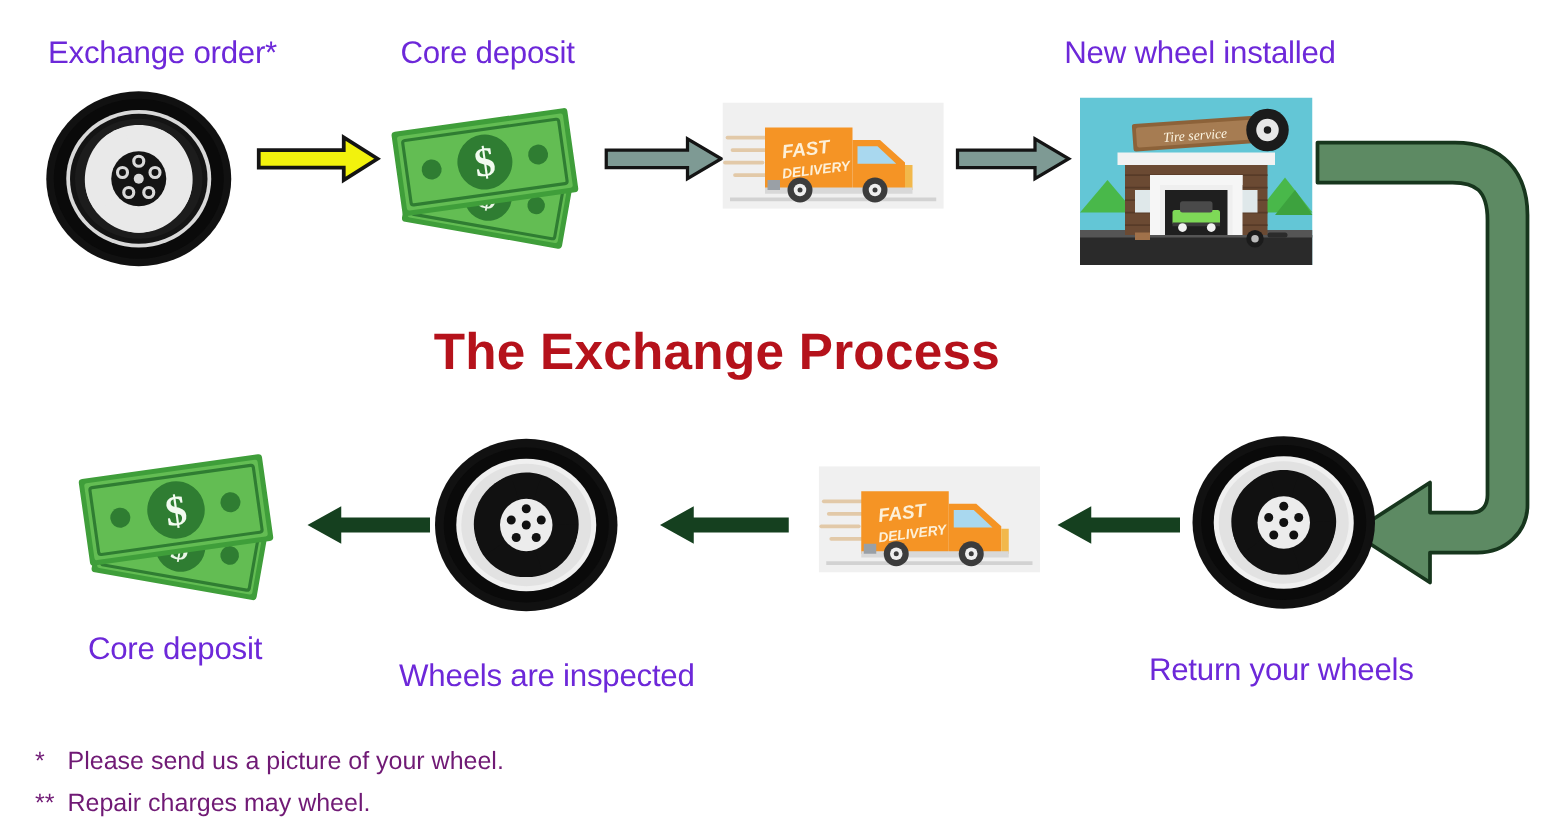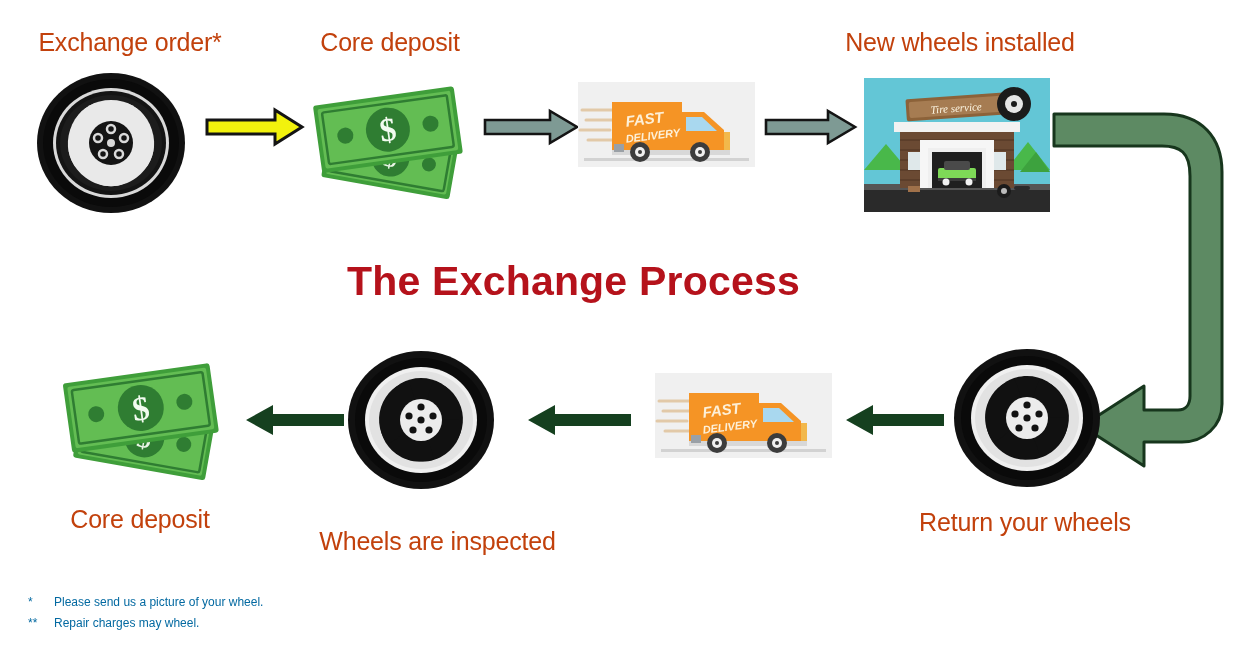--- a/index.html
+++ b/index.html
@@ -16,40 +16,40 @@
     position: relative;
     width: 1250px;
     height: 666px;
     background: #ffffff;
     overflow: hidden;
   }
   .abs { position: absolute; }
 
   .step-label {
     font-size: 25px;
-    color: #c2410c;
+    color: #6d28d9;
     text-align: center;
     line-height: 1.18;
     letter-spacing: -0.2px;
     white-space: nowrap;
   }
   .step-label.wrap { white-space: normal; }
 
   #title {
     font-size: 41px;
     font-weight: bold;
     color: #b5121b;
     letter-spacing: 0.2px;
     white-space: nowrap;
     text-align: right;
   }
 
   .footnote {
-    font-size: 12px;
-    color: #0369a1;
+    font-size: 20px;
+    color: #701a75;
     line-height: 1.72;
     white-space: nowrap;
   }
   .footnote .mark {
     display: inline-block;
     width: 26px;
   }
 
   
   .wheel { position: absolute; }
@@ -182,21 +182,21 @@
       </g>
     </svg>
   </div>
 
   <div class="arrow" style="left:765px; top:110px;">
     <svg width="92" height="34" viewBox="0 0 92 34">
       <path d="M1,10 L63,10 L63,1 L90,17 L63,33 L63,24 L1,24 Z" fill="#7e9a94" stroke="#141414" stroke-width="2.6" stroke-linejoin="miter"></path>
     </svg>
   </div>
 
-  <div class="abs step-label" style="left:810px; top:28px; width:300px;">New wheels installed</div>
+  <div class="abs step-label" style="left:810px; top:28px; width:300px;">New wheel installed</div>
 
   <div class="shop" style="left:864px; top:78px;">
     <svg width="186" height="134" viewBox="0 0 186 134" aria-hidden="true">
       <rect x="0" y="0" width="186" height="134" fill="#63c6d6"></rect>
 
       <path d="M0,92 L22,66 L44,92 Z" fill="#49b84a"></path>
       <path d="M142,92 L164,64 L186,92 Z" fill="#49b84a"></path>
       <path d="M156,94 L172,74 L186,94 Z" fill="#3da23e"></path>
 
       <rect x="0" y="110" width="186" height="24" fill="#2a2a2a"></rect>
@@ -286,21 +286,21 @@
         <circle cx="74" cy="57" r="3.6"></circle>
         <circle cx="86" cy="66" r="3.6"></circle>
         <circle cx="82" cy="80" r="3.6"></circle>
         <circle cx="66" cy="80" r="3.6"></circle>
         <circle cx="62" cy="66" r="3.6"></circle>
       </g>
       <circle cx="74" cy="70" r="3.6" fill="#111111"></circle>
     </svg>
   </div>
 
-  <div class="abs step-label" style="left:895px; top:508px; width:260px;">Return your wheels</div>
+  <div class="abs step-label" style="left:895px; top:522px; width:260px;">Return your wheels</div>
 
   <div class="arrow" style="left:845px; top:404px;">
     <svg width="100" height="32" viewBox="0 0 100 32">
       <path d="M99,10 L28,10 L28,1 L1,16 L28,31 L28,22 L99,22 Z" fill="#15401f"></path>
     </svg>
   </div>
 
   <div class="truck" style="left:655px; top:373px;">
     <svg width="177" height="85" viewBox="0 0 177 85" aria-hidden="true">
       <rect x="0" y="0" width="177" height="85" fill="#f0f0f0"></rect>

